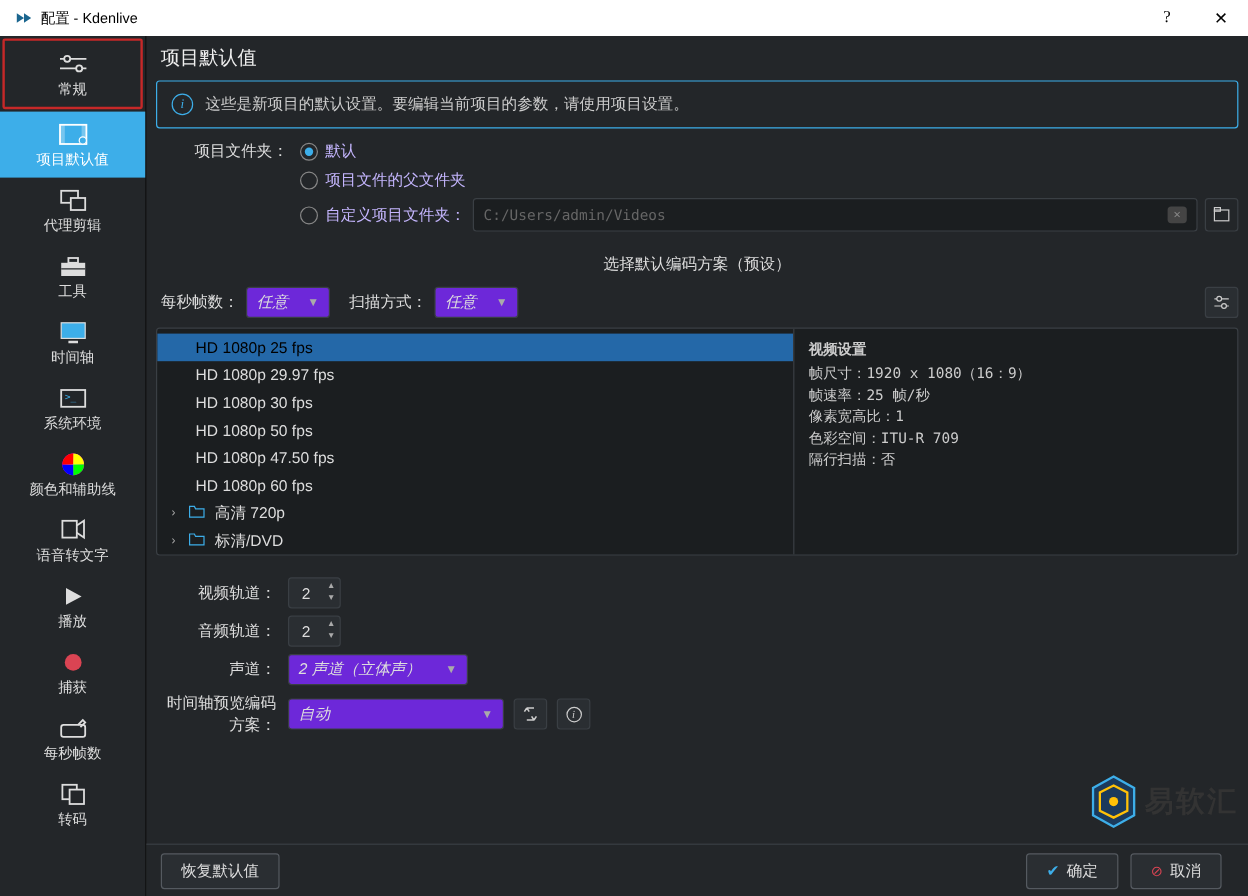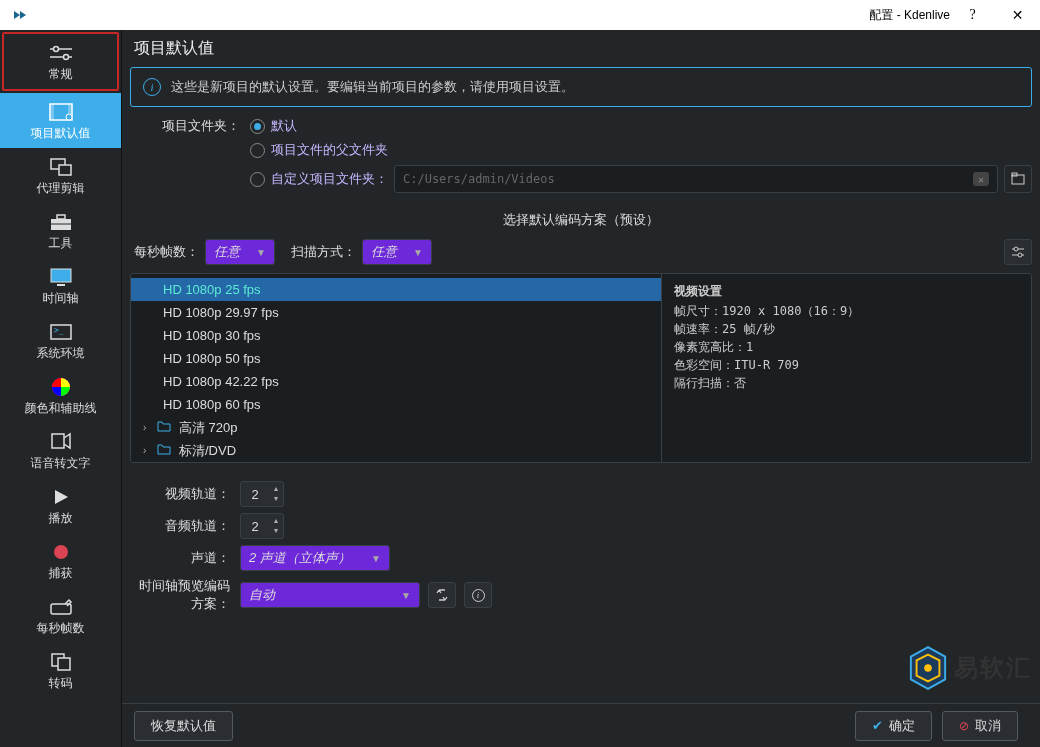--- a/index.html
+++ b/index.html
@@ -1,19 +1,19 @@
 <!DOCTYPE html>
 <html><head>
 <meta charset="utf-8">
 <style>
 * { box-sizing: border-box; margin: 0; padding: 0; }
 body { font-family: "Microsoft YaHei", sans-serif; font-size: 13px; color: #ccc; background: #1e1e1e; width: 1040px; height: 747px; overflow: hidden; position: relative; }
 
 
-.titlebar { height: 30px; background: #fff; color: #000; display: flex; align-items: center; padding-left: 12px; text-align: right; }
+.titlebar { height: 30px; background: #fff; color: #000; display: flex; align-items: center; padding-left: 12px; }
 .titlebar .app-icon { width: 16px; height: 16px; margin-right: 6px; display: inline-flex; align-items: center; }
 .titlebar .title { flex: 1; font-size: 12px; }
 .titlebar .win-btns { display: flex; }
 .titlebar .win-btn { width: 45px; height: 30px; display: flex; align-items: center; justify-content: center; font-size: 14px; color: #000; }
 .titlebar .win-btn.help { font-family: serif; }
 
 .main { display: flex; height: 717px; background: #232629; }
 
 
 .sidebar { width: 122px; background: #232629; display: flex; flex-direction: column; border-right: 1px solid #111; }
@@ -47,21 +47,21 @@
 .filter-row { display: flex; align-items: center; margin-bottom: 8px; padding-left: 4px; }
 .filter-row .lbl { margin-right: 6px; color: #ddd; }
 .select { background: #6d28d9; border: 1px solid #3a3f44; border-radius: 3px; height: 26px; display: flex; align-items: center; padding: 0 8px; color: #ddd; min-width: 70px; font-style: italic; }
 .select .chev { margin-left: auto; font-size: 10px; color: #aaa; }
 .filter-row .spacer { flex: 1; }
 .icon-btn { width: 28px; height: 26px; border: 1px solid #3a3f44; border-radius: 3px; display: flex; align-items: center; justify-content: center; color: #ccc; background: #2a2e32; }
 
 .preset-area { display: flex; border: 1px solid #3a3f44; border-radius: 3px; background: #1b1e20; margin-bottom: 14px; }
 .preset-tree { flex: 1; padding: 4px 0; max-height: 188px; overflow: hidden; }
 .tree-item { display: flex; align-items: center; height: 23px; padding-left: 32px; color: #ddd; font-size: 13px; }
-.tree-item.selected { background: #2468a8; color: #5eead4; }
+.tree-item.selected { background: #2468a8; color: #000000; }
 .tree-item.expandable { padding-left: 12px; }
 .tree-item .exp-arrow { width: 14px; color: #aaa; font-size: 10px; }
 .tree-item .folder-ic { width: 18px; color: #3daee9; margin-right: 4px; }
 .preset-info { width: 370px; border-left: 1px solid #3a3f44; padding: 8px 12px; font-size: 12px; color: #ccc; line-height: 1.5; }
 .preset-info .info-title { font-weight: bold; margin-bottom: 2px; }
 .preset-info .info-line { font-family: "SimSun", monospace; }
 
 .bottom-form { margin-top: 4px; }
 .spinner { display: flex; align-items: center; border: 1px solid #3a3f44; border-radius: 3px; background: #2a2e32; height: 26px; width: 44px; }
 .spinner .val { flex: 1; text-align: center; color: #ddd; }
@@ -291,21 +291,21 @@
         <div class="tree-item">
             <span>HD 1080p 29.97 fps</span>
           </div>
         <div class="tree-item">
             <span>HD 1080p 30 fps</span>
           </div>
         <div class="tree-item">
             <span>HD 1080p 50 fps</span>
           </div>
         <div class="tree-item">
-            <span>HD 1080p 42.22 fps</span>
+            <span>HD 1080p 47.50 fps</span>
           </div>
         <div class="tree-item">
             <span>HD 1080p 60 fps</span>
           </div>
         <div class="tree-item expandable">
           <span class="exp-arrow">›</span>
           <span class="folder-ic"><svg width="14" height="12" viewBox="0 0 14 12">
                 <path d="M1 2 L5 2 L6 4 L13 4 L13 11 L1 11 Z" fill="none" stroke="#3daee9"></path>
               </svg></span>
           <span>高清 720p</span>

